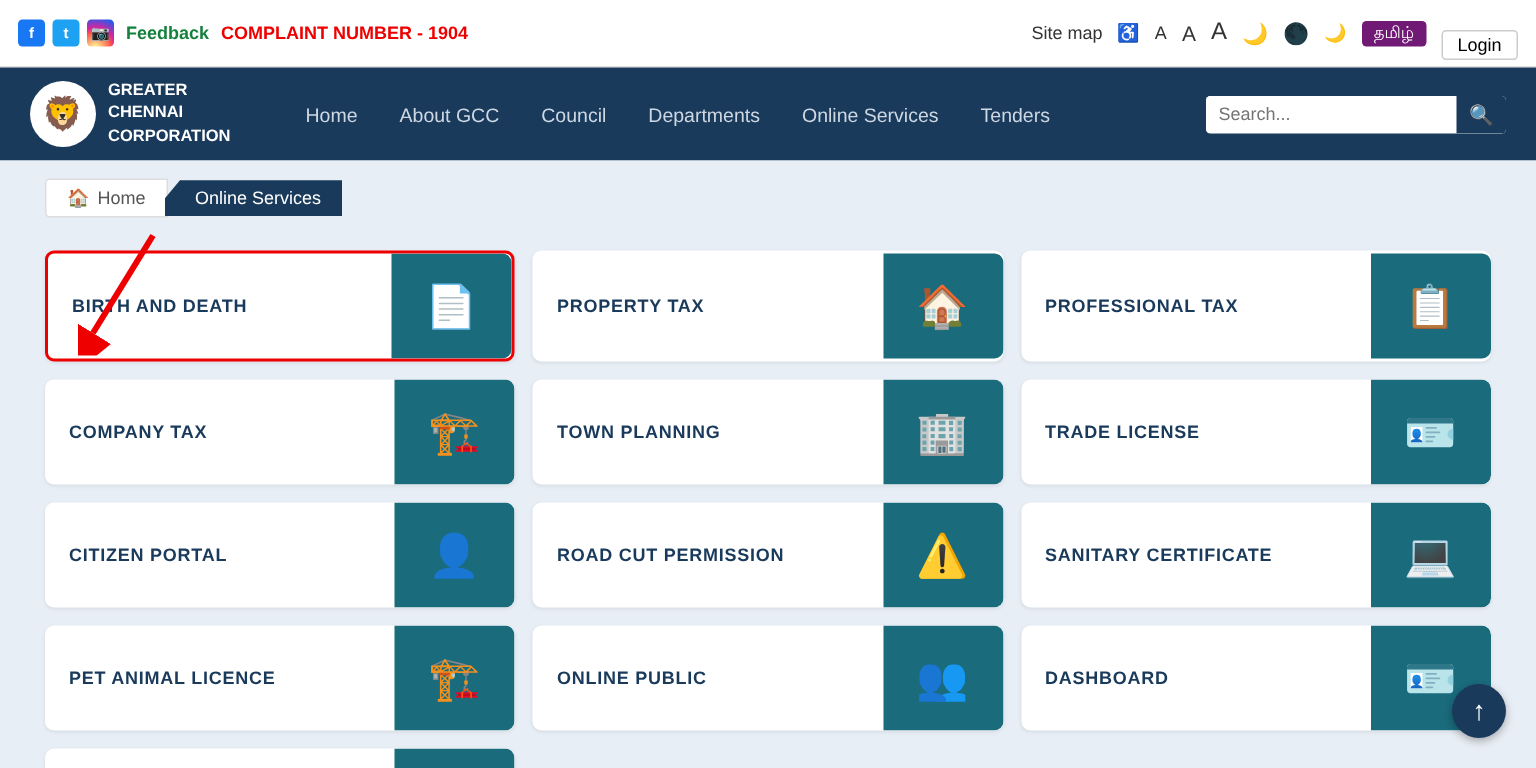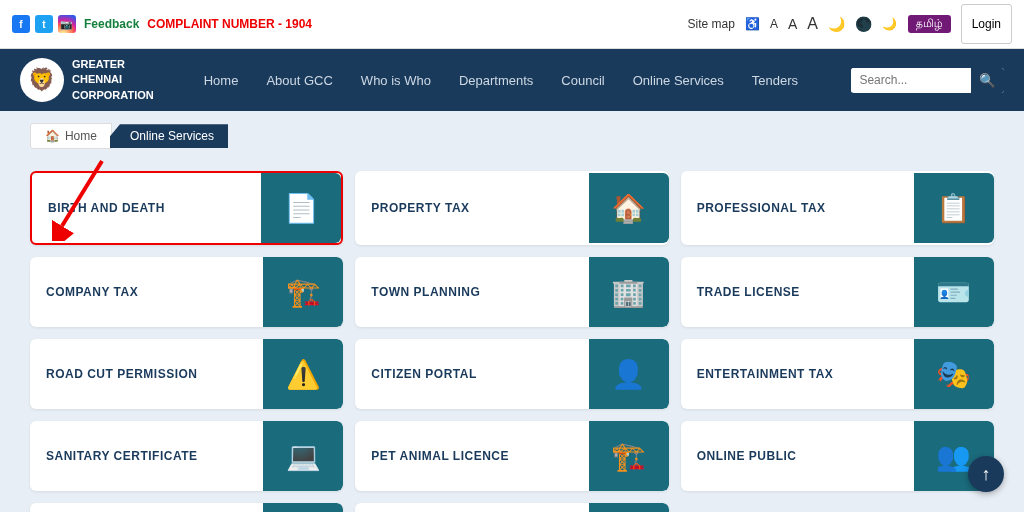--- a/index.html
+++ b/index.html
@@ -19,37 +19,37 @@
     .topbar-right { display: flex; align-items: center; gap: 10px; color: #333; }
     .social-icons { display: flex; gap: 5px; }
     .social-icon { width: 18px; height: 18px; border-radius: 3px; display: inline-flex; align-items: center; justify-content: center; font-size: 10px; font-weight: bold; color: #fff; }
     .fb { background: #1877f2; }
     .tw { background: #1da1f2; }
     .ig { background: radial-gradient(circle at 30% 107%, #fdf497 0%, #fdf497 5%, #fd5949 45%,#d6249f 60%,#285AEB 90%); }
     .feedback-text { color: #15803d; font-weight: bold; }
     .complaint { color: #e00; font-weight: bold; }
     .accessibility-btn { cursor: pointer; background: none; border: none; font-size: 12px; color: #333; }
     .moon { font-size: 14px; }
-    .login-btn { background: #fff; border: 1px solid #ccc; padding: 12px 10px; border-radius: 3px; cursor: pointer; font-size: 12px; }
+    .login-btn { background: #fff; border: 1px solid #ccc; padding: 2px 10px; border-radius: 3px; cursor: pointer; font-size: 12px; margin-top: 16px; }
     .tamil-btn { background: #701a75; color: #fff; padding: 2px 8px; border-radius: 3px; font-size: 11px; cursor: pointer; border: none; }
 
     
     .navbar {
       background: #1a3a5c;
       display: flex;
       align-items: center;
       padding: 0 20px;
       gap: 0;
     }
     .logo-area { display: flex; align-items: center; gap: 8px; padding: 8px 16px 8px 0; }
     .logo-circle { width: 44px; height: 44px; border-radius: 50%; background: #fff; display: flex; align-items: center; justify-content: center; overflow: hidden; }
     .logo-text { color: #fff; font-size: 11px; line-height: 1.4; font-weight: bold; }
     .nav-links { display: flex; align-items: center; flex: 1; margin-left: 20px; }
     .nav-link { color: #cdd8e3; padding: 18px 14px; font-size: 13px; cursor: pointer; text-decoration: none; white-space: nowrap; }
-    .search-box { display: flex; align-items: center; background: #fff; border-radius: 3px; overflow: hidden; margin-left: auto; }
+    .search-box { display: flex; align-items: center; background: #fff; border-radius: 3px; overflow: hidden; margin-left: auto; gap: 47px; }
     .search-input { border: none; outline: none; padding: 5px 8px; font-size: 12px; width: 120px; }
     .search-btn { background: #1a3a5c; border: none; padding: 5px 8px; cursor: pointer; color: #fff; }
 
     
     .breadcrumb-area { background: #e8eef5; padding: 12px 30px; display: flex; align-items: center; gap: 0; }
     .breadcrumb-home { background: #fff; color: #555; padding: 5px 14px; border-radius: 3px 0 0 3px; font-size: 12px; display: flex; align-items: center; gap: 5px; border: 1px solid #ddd; }
     .breadcrumb-active { background: #1a3a5c; color: #fff; padding: 5px 14px 5px 20px; font-size: 12px; clip-path: polygon(10px 0%, 100% 0%, 100% 100%, 0% 100%, 0px 50%); margin-left: -2px; }
 
     
     .services-area { padding: 10px 30px 20px 30px; }
@@ -145,23 +145,22 @@
     </div>
     <div class="logo-text">
       <div>GREATER</div>
       <div>CHENNAI</div>
       <div>CORPORATION</div>
     </div>
   </div>
   <nav class="nav-links">
     <a class="nav-link">Home</a>
     <a class="nav-link">About GCC</a>
-    <a class="nav-link">Who is Who</a>
+    <a class="nav-link">Council</a>
     <a class="nav-link">Departments</a>
-    <a class="nav-link">Council</a>
     <a class="nav-link">Online Services</a>
     <a class="nav-link">Tenders</a>
   </nav>
   <div class="search-box">
     <input class="search-input" type="text" placeholder="Search..." style="">
     <button class="search-btn">🔍</button>
   </div>
 </div>
 
 <div class="breadcrumb-area">
@@ -217,38 +216,32 @@
           <span class="icon-emoji">🏢</span>
         </div>
       </div>
       <div class="service-card">
         <div class="service-label">TRADE LICENSE</div>
         <div class="service-icon-box">
           <span class="icon-emoji">🪪</span>
         </div>
       </div>
       <div class="service-card">
+        <div class="service-label">CITIZEN PORTAL</div>
+        <div class="service-icon-box">
+          <span class="icon-emoji">👤</span>
+        </div>
+      </div>
+      <div class="service-card">
         <div class="service-label">ROAD CUT PERMISSION</div>
         <div class="service-icon-box">
           <span class="icon-emoji">⚠️</span>
         </div>
       </div>
       <div class="service-card">
-        <div class="service-label">CITIZEN PORTAL</div>
-        <div class="service-icon-box">
-          <span class="icon-emoji">👤</span>
-        </div>
-      </div>
-      <div class="service-card">
-        <div class="service-label">ENTERTAINMENT TAX</div>
-        <div class="service-icon-box">
-          <span class="icon-emoji">🎭</span>
-        </div>
-      </div>
-      <div class="service-card">
         <div class="service-label">SANITARY CERTIFICATE</div>
         <div class="service-icon-box">
           <span class="icon-emoji">💻</span>
         </div>
       </div>
       <div class="service-card">
         <div class="service-label">PET ANIMAL LICENCE</div>
         <div class="service-icon-box">
           <span class="icon-emoji">🏗️</span>
         </div>

